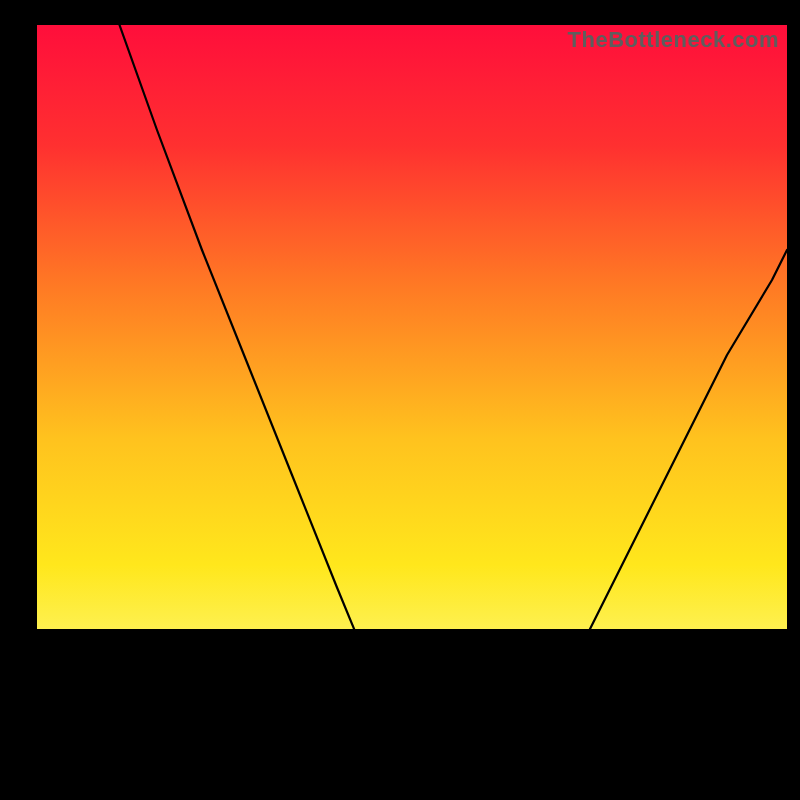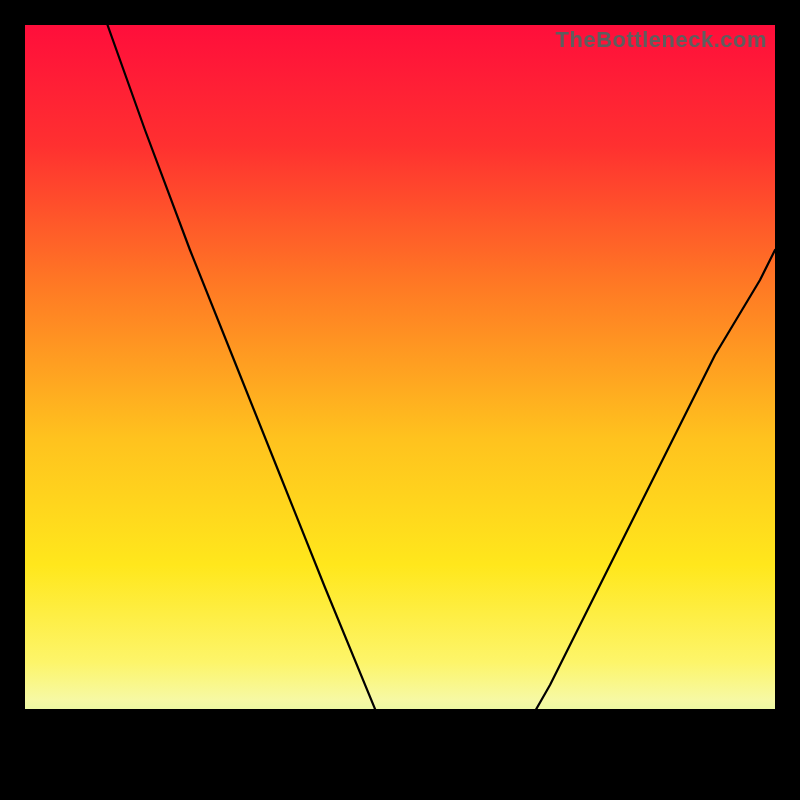--- a/index.html
+++ b/index.html
@@ -5,24 +5,24 @@
   html, body {
     margin: 0;
     padding: 0;
     width: 800px;
     height: 800px;
     background: #000000;
     overflow: hidden;
   }
   .frame {
     position: absolute;
-    left: 25px;
+    left: 37px;
     top: 25px;
     width: 750px;
-    height: 684px;
+    height: 604px;
     overflow: hidden;
   }
   .gradient {
     position: absolute;
     left: 0;
     top: 0;
     width: 750px;
     height: 750px;
     
   }

